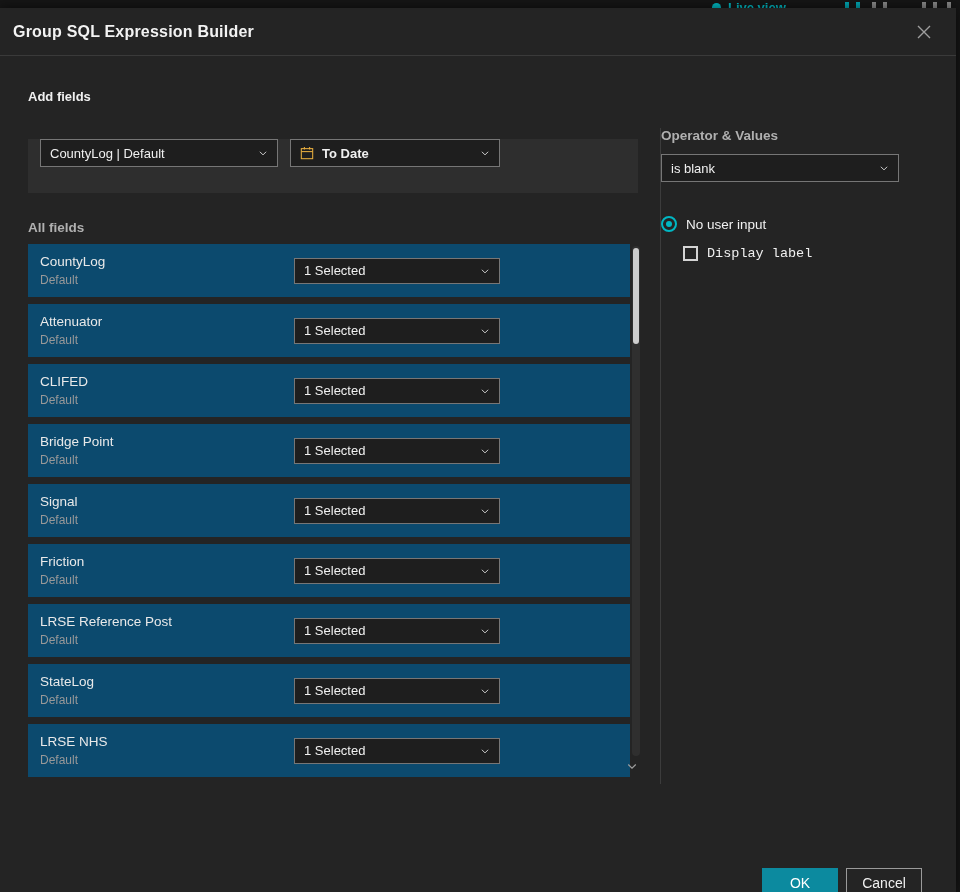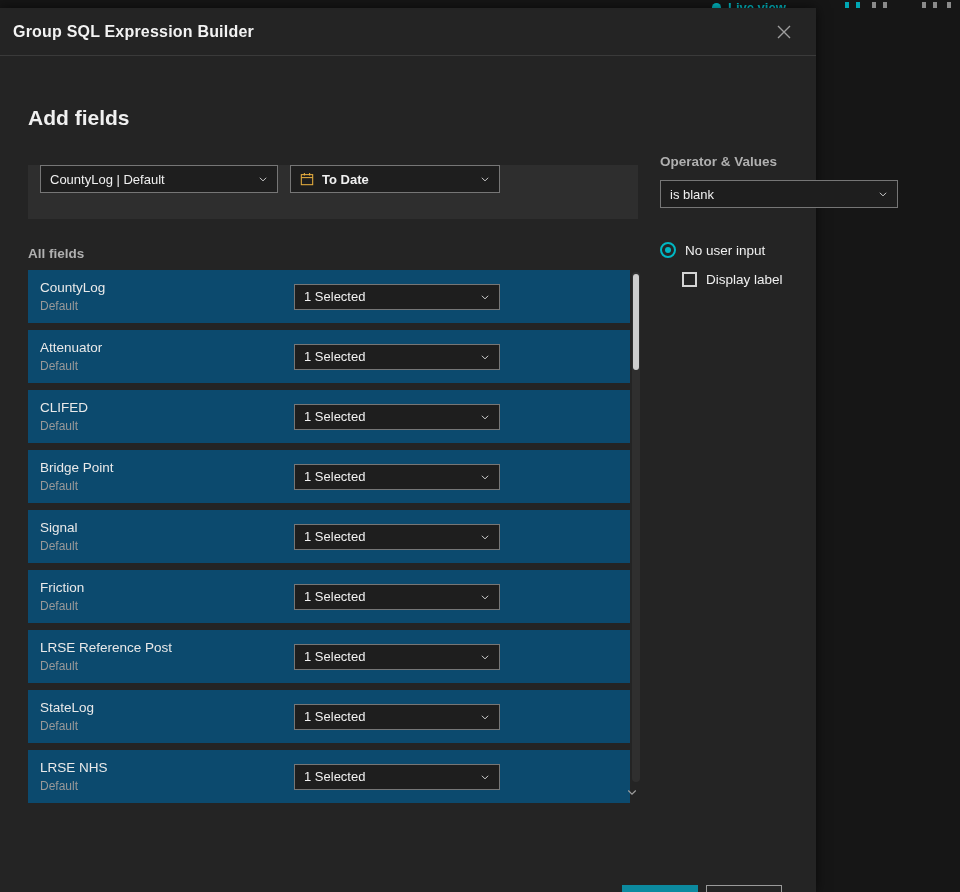--- a/index.html
+++ b/index.html
@@ -6,27 +6,27 @@
   html,body { width:960px; height:892px; background:#161616; font-family:"Liberation Sans", sans-serif; }
   .page { position:relative; width:960px; height:892px; overflow:hidden; background:#161616; }
 
   
   .top-strip { position:absolute; top:0; left:0; width:960px; height:8px; background:#161616; overflow:hidden; }
   .live-view { position:absolute; left:712px; top:0; display:flex; align-items:flex-start; gap:7px; color:#00bac4; font-size:13px; font-weight:600; }
   .live-dot { width:9px; height:9px; border-radius:50%; background:#00bac4; margin-top:3px; }
   .strip-bar { position:absolute; top:2px; width:4px; height:14px; }
 
   
-  .dialog { position:absolute; top:8px; left:0; width:816px; height:884px; background:#242424; box-shadow:0 0 12px rgba(0,0,0,.6); }
+  .dialog { position:absolute; top:8px; left:0; width:956px; height:884px; background:#242424; box-shadow:0 0 12px rgba(0,0,0,.6); }
   .dialog-header { height:48px; display:flex; align-items:center; justify-content:space-between; padding:0 20px 0 13px; border-bottom:1px solid #3a3a3a; }
   .dialog-title { font-size:16px; font-weight:700; color:#f3f3f3; letter-spacing:.2px; }
   .close-btn { background:none; border:none; cursor:pointer; padding:4px; line-height:0; }
 
   .dialog-body { position:relative; height:835px; padding:0 34px 0 28px; }
-  .add-fields { margin-top:50px; font-size:21px; font-weight:700; color:#f0f0f0; }
+  .add-fields { margin-top:33px; font-size:13px; font-weight:700; color:#f0f0f0; }
 
   .columns { display:flex; margin-top:24px; align-items:stretch; }
   .left-col { width:610px; flex:0 0 610px; }
   .v-divider { width:1px; background:#3c3c3c; margin-left:22px; }
   .right-col { width:238px; }
 
   .group-label { font-size:13.5px; font-weight:600; color:#b0b0b0; }
 
   
   .select { display:flex; align-items:center; height:28px; background:#1e1e1e; border:1px solid #767676; padding:0 9px; color:#f0f0f0; font-size:13px; cursor:pointer; }
@@ -50,21 +50,21 @@
   .scrollbar { position:absolute; left:604px; top:2px; width:8px; height:510px; background:rgba(255,255,255,0.05); border-radius:4px; }
   .scroll-thumb { position:absolute; left:1px; top:2px; width:6px; height:96px; background:#cdcdcd; border-radius:3px; }
   .scroll-chevron { position:absolute; left:598px; top:516px; line-height:0; cursor:pointer; }
 
   
   .operator-select { width:238px; margin-top:11px; }
   .radio-row { display:flex; align-items:flex-end; gap:9px; margin-top:34px; cursor:pointer; }
   .radio { width:16px; height:16px; border:2px solid #00b7c3; border-radius:50%; position:relative; flex:0 0 auto; }
   .radio::after { content:""; position:absolute; left:3px; top:3px; width:6px; height:6px; border-radius:50%; background:#00b7c3; }
   .radio-label { font-size:13.5px; color:#f0f0f0; }
-  .checkbox-row { display:flex; align-items:center; gap:9px; margin-top:14px; margin-left:22px; cursor:pointer; }
+  .checkbox-row { display:flex; align-items:center; gap:9px; margin-top:14px; margin-left:22px; cursor:pointer;font-family:Liberation Mono, monospace; }
   .checkbox { width:15px; height:15px; border:2px solid #d4d4d4; background:transparent; flex:0 0 auto; }
   .checkbox-label { font-size:13.5px; color:#f0f0f0; }
 
   
   .footer { position:absolute; right:34px; bottom:26px; display:flex; gap:8px; }
   .btn { width:76px; height:30px; font-size:14px; cursor:pointer; font-family:"Liberation Sans", sans-serif; }
   .btn-ok { background:#0c8a9f; color:#ffffff; border:1px solid #0c8a9f; }
   .btn-cancel { background:transparent; color:#f0f0f0; border:1px solid #9a9a9a; }
 </style>
 </head>

